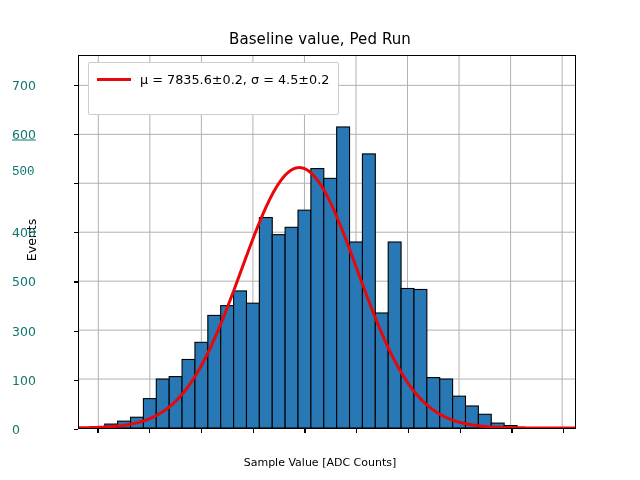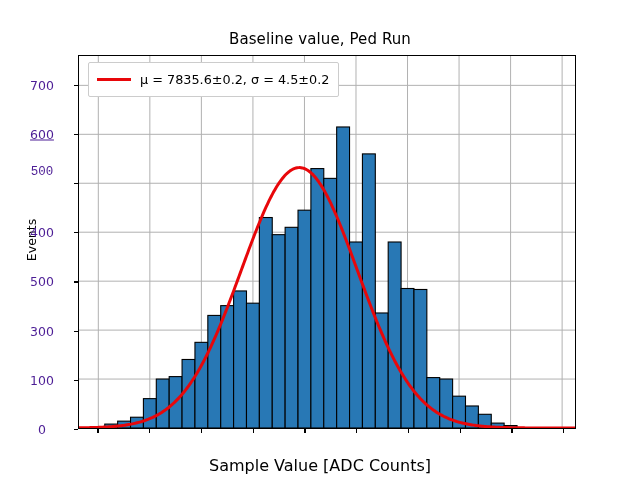--- a/index.html
+++ b/index.html
@@ -57,30 +57,30 @@
     font-size: 12.5px;
     color: #000000;
     white-space: nowrap;
   }
   #xlabel-text {
     position: absolute;
     left: 0;
     top: 456px;
     width: 640px;
     text-align: center;
-    font-size: 16px;
+    font-size: 11px;
     color: #000000;
   }
   .ytick-label {
     position: absolute;
     right: 0;
     width: 60px;
-    text-align: center;
+    text-align: left;
     font-size: 12.5px;
-    color: #4c1d95;
+    color: #0f766e;
     transform: translateY(-50%);
   }
   #ytick-labels {
     position: absolute;
     left: 8px;
     top: 55px;
     width: 64px;
     height: 374px;
   }
   .xtick-label {
@@ -127,21 +127,21 @@
     width: 498px;
     height: 6px;
   }
   #legend-box {
     position: absolute;
     left: 88px;
     top: 62px;
     background: #ffffff;
     border: 1px solid #cccccc;
     border-radius: 2px;
-    padding: 6px 9px 6px 8px;
+    padding: 6px 9px 24px 8px;
     z-index: 6;
     box-shadow: 0 0 0 0 rgba(0,0,0,0);
   }
   .legend-row {
     display: flex;
     align-items: center;
     height: 21px;
   }
   .legend-swatch {
     width: 34px;

